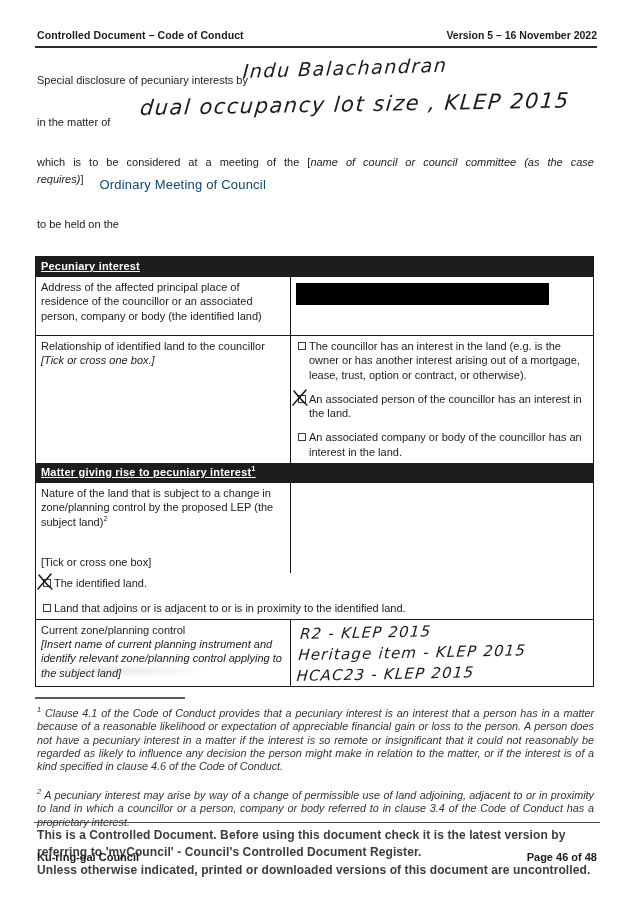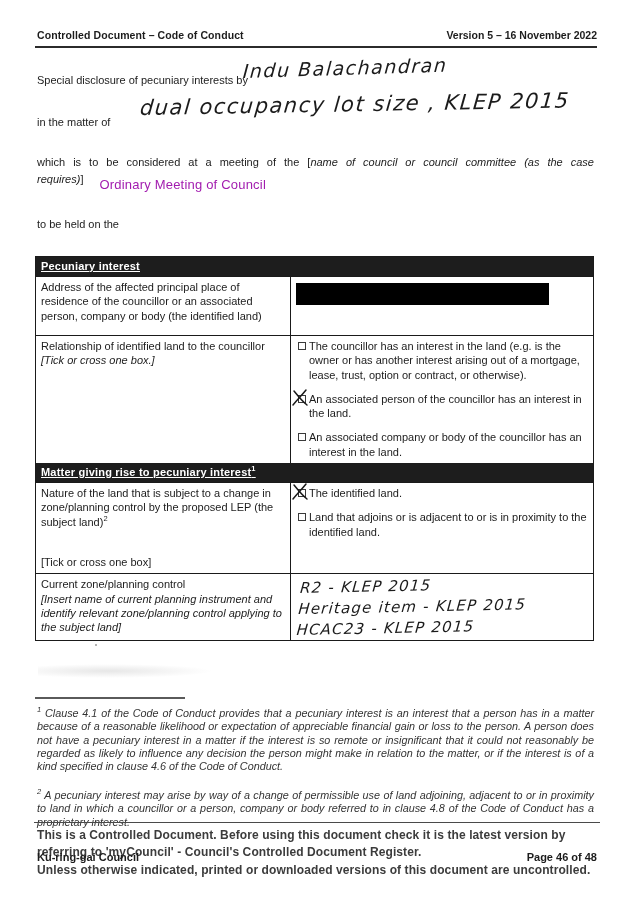--- a/index.html
+++ b/index.html
@@ -23,32 +23,32 @@
   .hand{
     font-family:"DejaVu Sans",sans-serif;font-style:italic;color:#1b1b1b;
     transform-origin:left center;letter-spacing:1.5px;white-space:nowrap;
   }
   .hand-name{left:243px;top:60px;font-size:19px;transform:rotate(-1.8deg) skewX(-6deg);}
   .hand-matter{left:140px;top:96px;font-size:21px;transform:rotate(-1deg) skewX(-6deg);}
 
   .para-line1{left:37px;top:156px;width:557px;font-size:11px;text-align:justify;text-align-last:justify;white-space:normal;}
   .para-line2{left:37px;top:171px;width:557px;font-size:11px;}
   .italic{font-style:italic;}
-  .meeting-name{font-size:13px;color:#a21caf;margin-left:16px;position:relative;top:6px;letter-spacing:.2px;}
+  .meeting-name{font-size:13px;color:#0c4a6e;margin-left:16px;position:relative;top:6px;letter-spacing:.2px;}
 
   
   .form-table{left:35px;top:256px;width:559px;border:1.5px solid #1a1a1a;box-sizing:border-box;}
   .tbar{background:#1d1d1d;color:#fff;font-weight:bold;font-size:11px;padding:3px 5px 4px 5px;letter-spacing:.2px;text-decoration:underline;}
   .trow{display:flex;border-top:1.5px solid #1a1a1a;}
   .trow:first-child{border-top:none;}
   .cell-l{width:255px;box-sizing:border-box;border-right:1.5px solid #1a1a1a;padding:3px 6px 4px 5px;font-size:11px;line-height:1.3;}
   .cell-r{flex:1;box-sizing:border-box;padding:3px 4px 4px 5px;font-size:11px;line-height:1.3;position:relative;}
   .row-address{min-height:58px;}
   .row-relationship{min-height:124px;}
-  .row-nature{min-height:79px;}
+  .row-nature{min-height:79px;flex-direction:column;}
   .row-zone{min-height:66px;}
   .cell-note{margin-top:26px;}
 
   .redaction{position:absolute;left:5px;top:6px;width:253px;height:22px;background:#000;}
 
   
   .opt{position:relative;padding-left:13px;margin-bottom:10px;}
   .opt:last-child{margin-bottom:0;}
   .cbox{position:absolute;left:2px;top:3px;width:6px;height:6px;border:1px solid #3a3a3a;background:#fff;}
   .xmark{position:absolute;left:-5px;top:-4px;width:19px;height:19px;}
@@ -165,21 +165,21 @@
     </div>
   </div>
 
 </div>
 
 <div class="abs dot"></div>
 <div class="abs smudge"></div>
 
 <div class="abs fn-rule"></div>
 <div class="abs footnote fn1"><sup>1</sup><span> Clause 4.1 of the Code of Conduct provides that a pecuniary interest is an interest that a person has in a matter because of a reasonable likelihood or expectation of appreciable financial gain or loss to the person. A person does not have a pecuniary interest in a matter if the interest is so remote or insignificant that it could not reasonably be regarded as likely to influence any decision the person might make in relation to the matter, or if the interest is of a kind specified in clause 4.6 of the Code of Conduct.</span></div>
-<div class="abs footnote fn2"><sup>2</sup><span> A pecuniary interest may arise by way of a change of permissible use of land adjoining, adjacent to or in proximity to land in which a councillor or a person, company or body referred to in clause 4.8 of the Code of Conduct has a proprietary interest.</span></div>
+<div class="abs footnote fn2"><sup>2</sup><span> A pecuniary interest may arise by way of a change of permissible use of land adjoining, adjacent to or in proximity to land in which a councillor or a person, company or body referred to in clause 3.4 of the Code of Conduct has a proprietary interest.</span></div>
 
 <div class="abs footer-rule"></div>
 <div class="abs footer-note">
   <div>This is a Controlled Document.  Before using this document check it is the latest version by referring to 'myCouncil' - Council's Controlled Document Register.</div>
   <div>Unless otherwise indicated, printed or downloaded versions of this document are uncontrolled.</div>
 </div>
 <div class="abs footer-council">Ku-ring-gai Council</div>
 <div class="abs footer-page">Page 46 of 48</div>
 
 </body></html>

